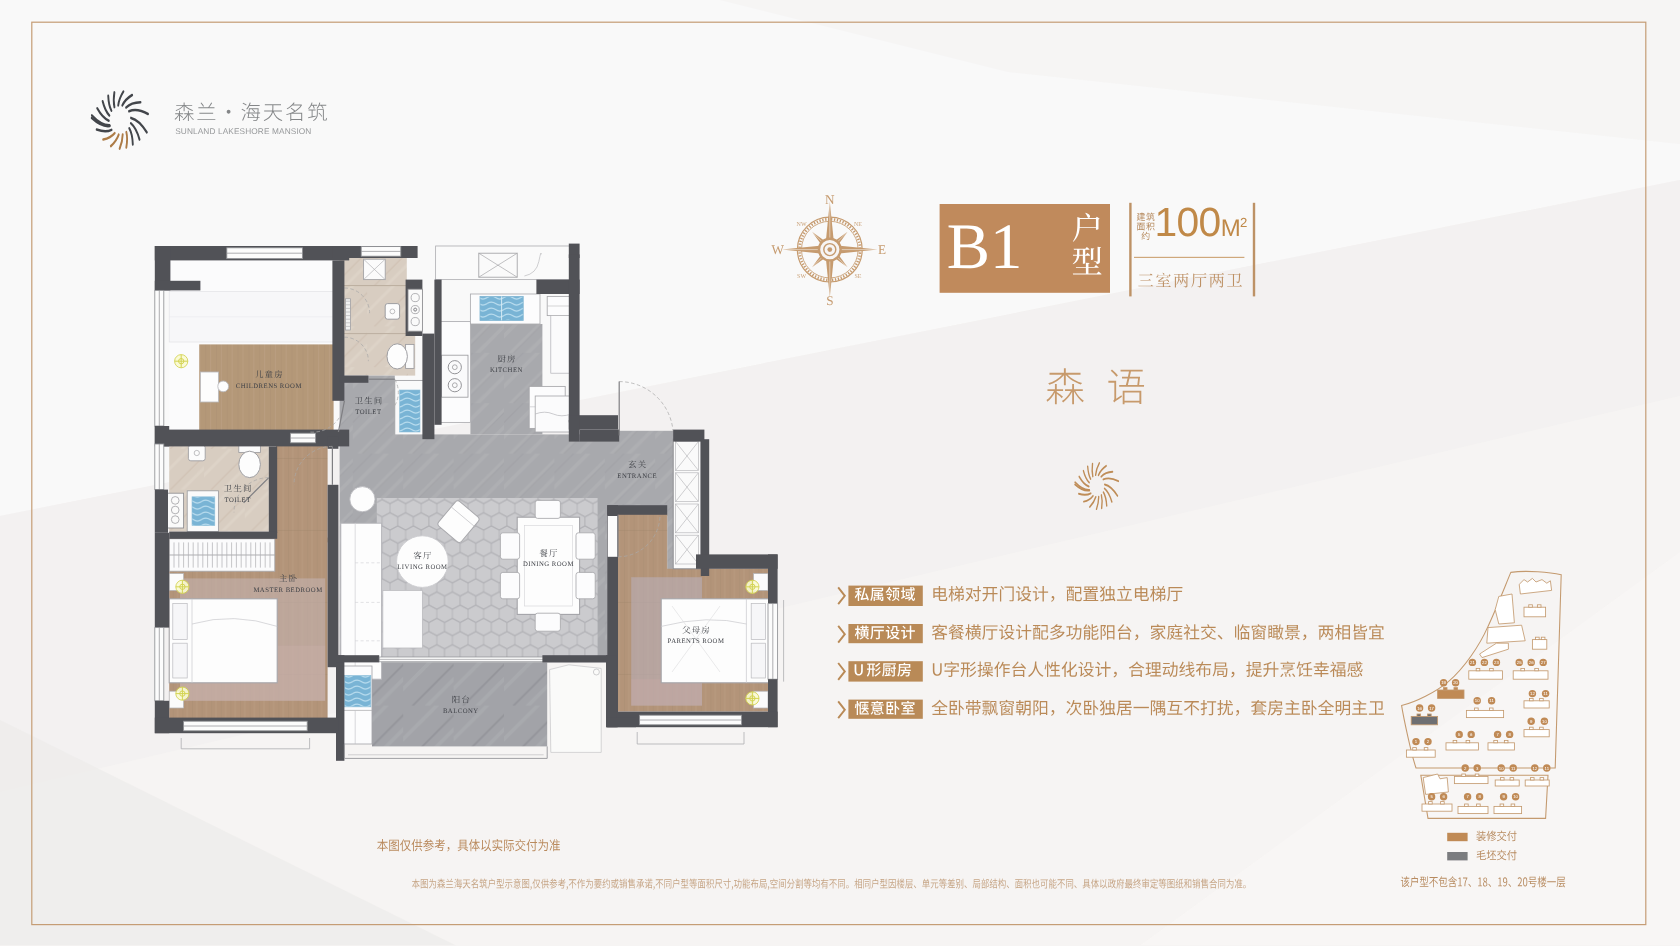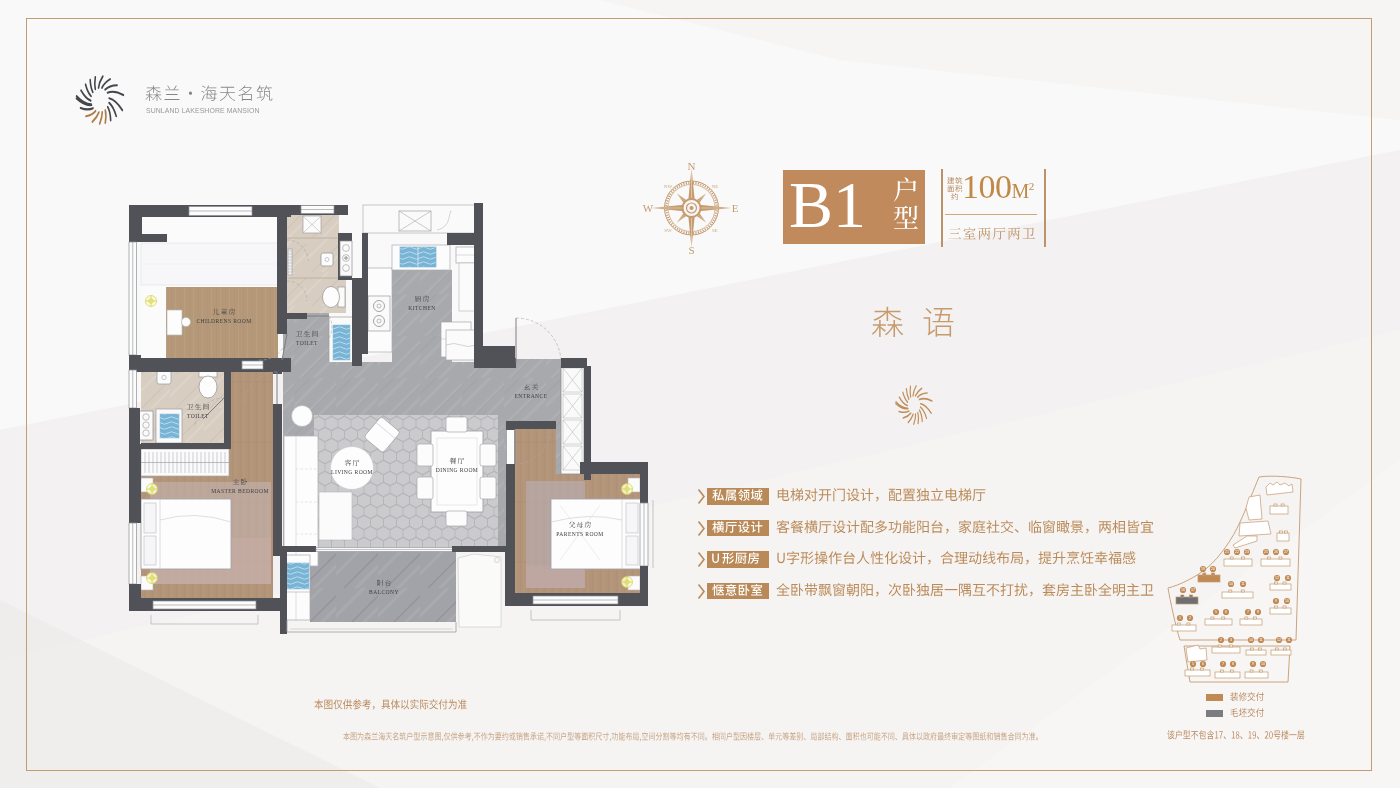--- a/index.html
+++ b/index.html
@@ -289,21 +289,21 @@
     </g>
     <g fill="#c69b6f" font-family="Liberation Serif,serif" font-size="5" text-anchor="middle" opacity="0.9">
       <text x="22" y="27">NW</text>
       <text x="69" y="27">NE</text>
       <text x="22" y="71">SW</text>
       <text x="69" y="71">SE</text>
     </g>
   </svg>
 
 <div class="abs" style="left:783px;top:170px;width:142px;height:74px;background:#c08a5c"></div>
-<div class="abs" style="left:789px;top:163px;width:100px;height:84px;color:#fff;font-family:'Liberation Serif',serif;font-size:66px;line-height:84px">B1</div>
+<div class="abs" style="left:789px;top:163px;width:100px;height:84px;color:#fff;font-family:'Liberation Serif',serif;font-size:54px;line-height:84px">B1</div>
 
 <svg style="position:absolute;left:893.0px;top:177.0px;overflow:visible" width="28" height="32">
     <g transform="translate(0,22.36) scale(0.02600,-0.02600)" fill="#ffffff">
       <use href="#gt6237" x="0"></use>
     </g>
   </svg>
 <svg style="position:absolute;left:893.0px;top:205.0px;overflow:visible" width="28" height="32">
     <g transform="translate(0,22.36) scale(0.02600,-0.02600)" fill="#ffffff">
       <use href="#gt578b" x="0"></use>
     </g>
@@ -324,21 +324,21 @@
       <use href="#ga9762" x="0"></use>
       <use href="#ga79ef" x="1067"></use>
     </g>
   </svg>
 <svg style="position:absolute;left:951.0px;top:192.5px;overflow:visible" width="9" height="9">
     <g transform="translate(0,6.45) scale(0.00750,-0.00750)" fill="#b4875a">
       <use href="#ga7ea6" x="0"></use>
     </g>
   </svg>
 
-<div class="abs" style="left:962px;top:169px;color:#c08948;font-family:Liberation Serif, serif;font-size:34px;line-height:34px;letter-spacing:-0.5px">100<span style="font-size:20px">M</span><sup style="font-size:11px;vertical-align:8px">2</sup></div>
+<div class="abs" style="left:962px;top:169px;color:#c08948;font-family:Liberation Sans, sans-serif;font-size:34px;line-height:34px;letter-spacing:-0.5px">100<span style="font-size:20px">M</span><sup style="font-size:11px;vertical-align:8px">2</sup></div>
 
 <div class="abs" style="left:945px;top:214px;width:92px;height:1px;background:#cfa87c"></div>
 
 <svg style="position:absolute;left:948.0px;top:227.0px;overflow:visible" width="90" height="16">
     <g transform="translate(0,11.61) scale(0.01350,-0.01350)" fill="#bd9064">
       <use href="#gs4e09" x="0"></use>
       <use href="#gs5ba4" x="1096"></use>
       <use href="#gs4e24" x="2192"></use>
       <use href="#gs5385" x="3288"></use>
       <use href="#gs4e24" x="4384"></use>

